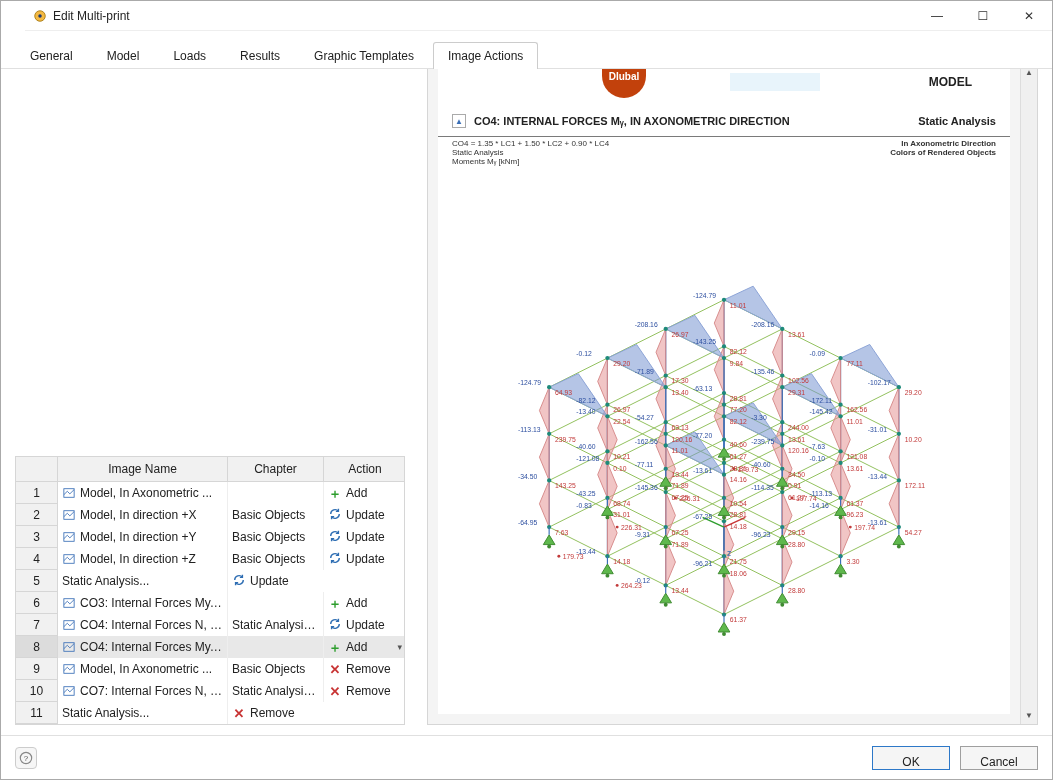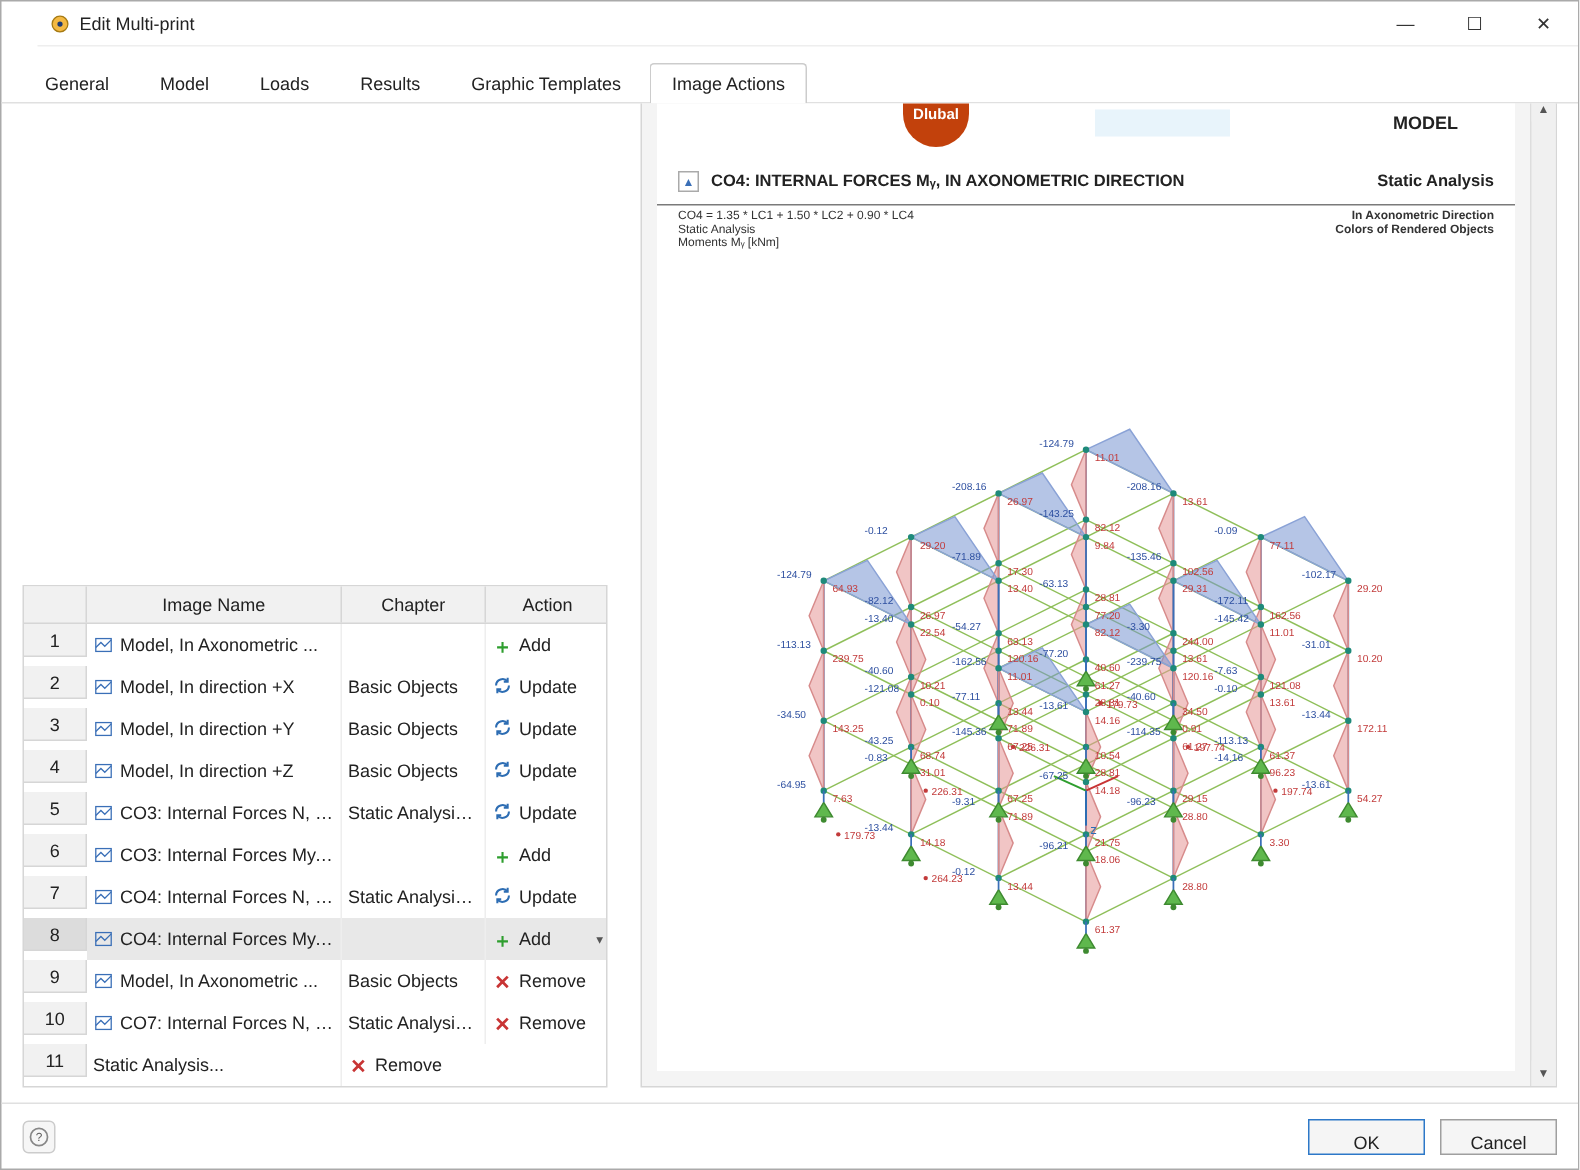--- a/index.html
+++ b/index.html
@@ -15,21 +15,21 @@
   .tab.active { border-color:#ccc; background:#fff; }
   .body { flex:1; display:flex; padding:10px 14px; gap:22px; overflow:hidden;align-items:flex-end; }
   .left-pane { width:390px; border:1px solid #d6d6d6; display:flex; flex-direction:column; }
   .grid-head, .grid-row { display:grid; grid-template-columns:42px 170px 96px 82px; }
   .grid-head { background:#f1f1f1; border-bottom:1px solid #d6d6d6; font-weight:400; }
   .grid-head .cell { padding:5px 6px; text-align:center; border-right:1px solid #d6d6d6; }
   .grid-head .cell:last-child { border-right:none; }
   .grid-body { flex:1; overflow:auto; background:#fff; }
   .grid-row { border-bottom:0; }
   .rownum { background:#f1f1f1; text-align:center; padding:3px 0; border-right:1px solid #d6d6d6; border-bottom:1px solid #d6d6d6; display:flex; align-items:center; justify-content:center; height:22px; }
-  .cell2 { padding:14px 4px; border-right:1px solid #eee; display:flex; align-items:center; gap:4px; white-space:nowrap; overflow:hidden; text-overflow:ellipsis; height:22px; }
+  .cell2 { padding:2px 4px; border-right:1px solid #eee; display:flex; align-items:center; gap:4px; white-space:nowrap; overflow:hidden; text-overflow:ellipsis; height:22px; }
   .cell2:last-child { border-right:none; }
   .grid-row.selected .cell2 { background:#e8e8e8; }
   .grid-row.selected .rownum { background:#dcdcdc; }
   .iconbox { width:14px; height:14px; display:flex; align-items:center; justify-content:center; flex-shrink:0; }
   .action-add { color:#2e9e2e; font-weight:bold; }
   .action-upd { color:#2d6db3; font-weight:bold; }
   .action-rem { color:#c83434; font-weight:bold; }
   .action-arr { font-size:13px; line-height:1; }
   .chev { color:#555; margin-left:auto; font-size:9px; }
   .right-pane { flex:1; border:1px solid #d6d6d6; display:flex; position:relative; }
@@ -192,29 +192,20 @@
                 <span class="action-upd"><svg viewBox="0 0 14 14" width="12" height="12">
                     <path d="M2 7a5 5 0 0 1 9-3M12 7a5 5 0 0 1-9 3" fill="none" stroke="#2d6db3" stroke-width="1.6"></path>
                     <path d="M11 1v3h-3M3 13v-3h3" fill="none" stroke="#2d6db3" stroke-width="1.6"></path>
                   </svg></span>
               </span>
               <span class="txt">Update</span>
             </div>
           </div>
           <div class="grid-row">
             <div class="rownum">5</div>
-            <div class="cell2">
-              <span class="iconbox">
-                <svg viewBox="0 0 14 14" width="12" height="12">
-                  <rect x="1" y="2" width="12" height="10" fill="none" stroke="#3a6fb7"></rect>
-                  <polyline points="1,9 5,5 8,8 13,3" fill="none" stroke="#3a6fb7"></polyline>
-                </svg>
-              </span>
-              <span class="txt">CO3: Internal Forces N, I...</span>
-            </div>
             <div class="cell2">
               <span class="txt">Static Analysis...</span>
             </div>
             <div class="cell2">
               <span class="iconbox">
                 <span class="action-upd"><svg viewBox="0 0 14 14" width="12" height="12">
                     <path d="M2 7a5 5 0 0 1 9-3M12 7a5 5 0 0 1-9 3" fill="none" stroke="#2d6db3" stroke-width="1.6"></path>
                     <path d="M11 1v3h-3M3 13v-3h3" fill="none" stroke="#2d6db3" stroke-width="1.6"></path>
                   </svg></span>
               </span>

